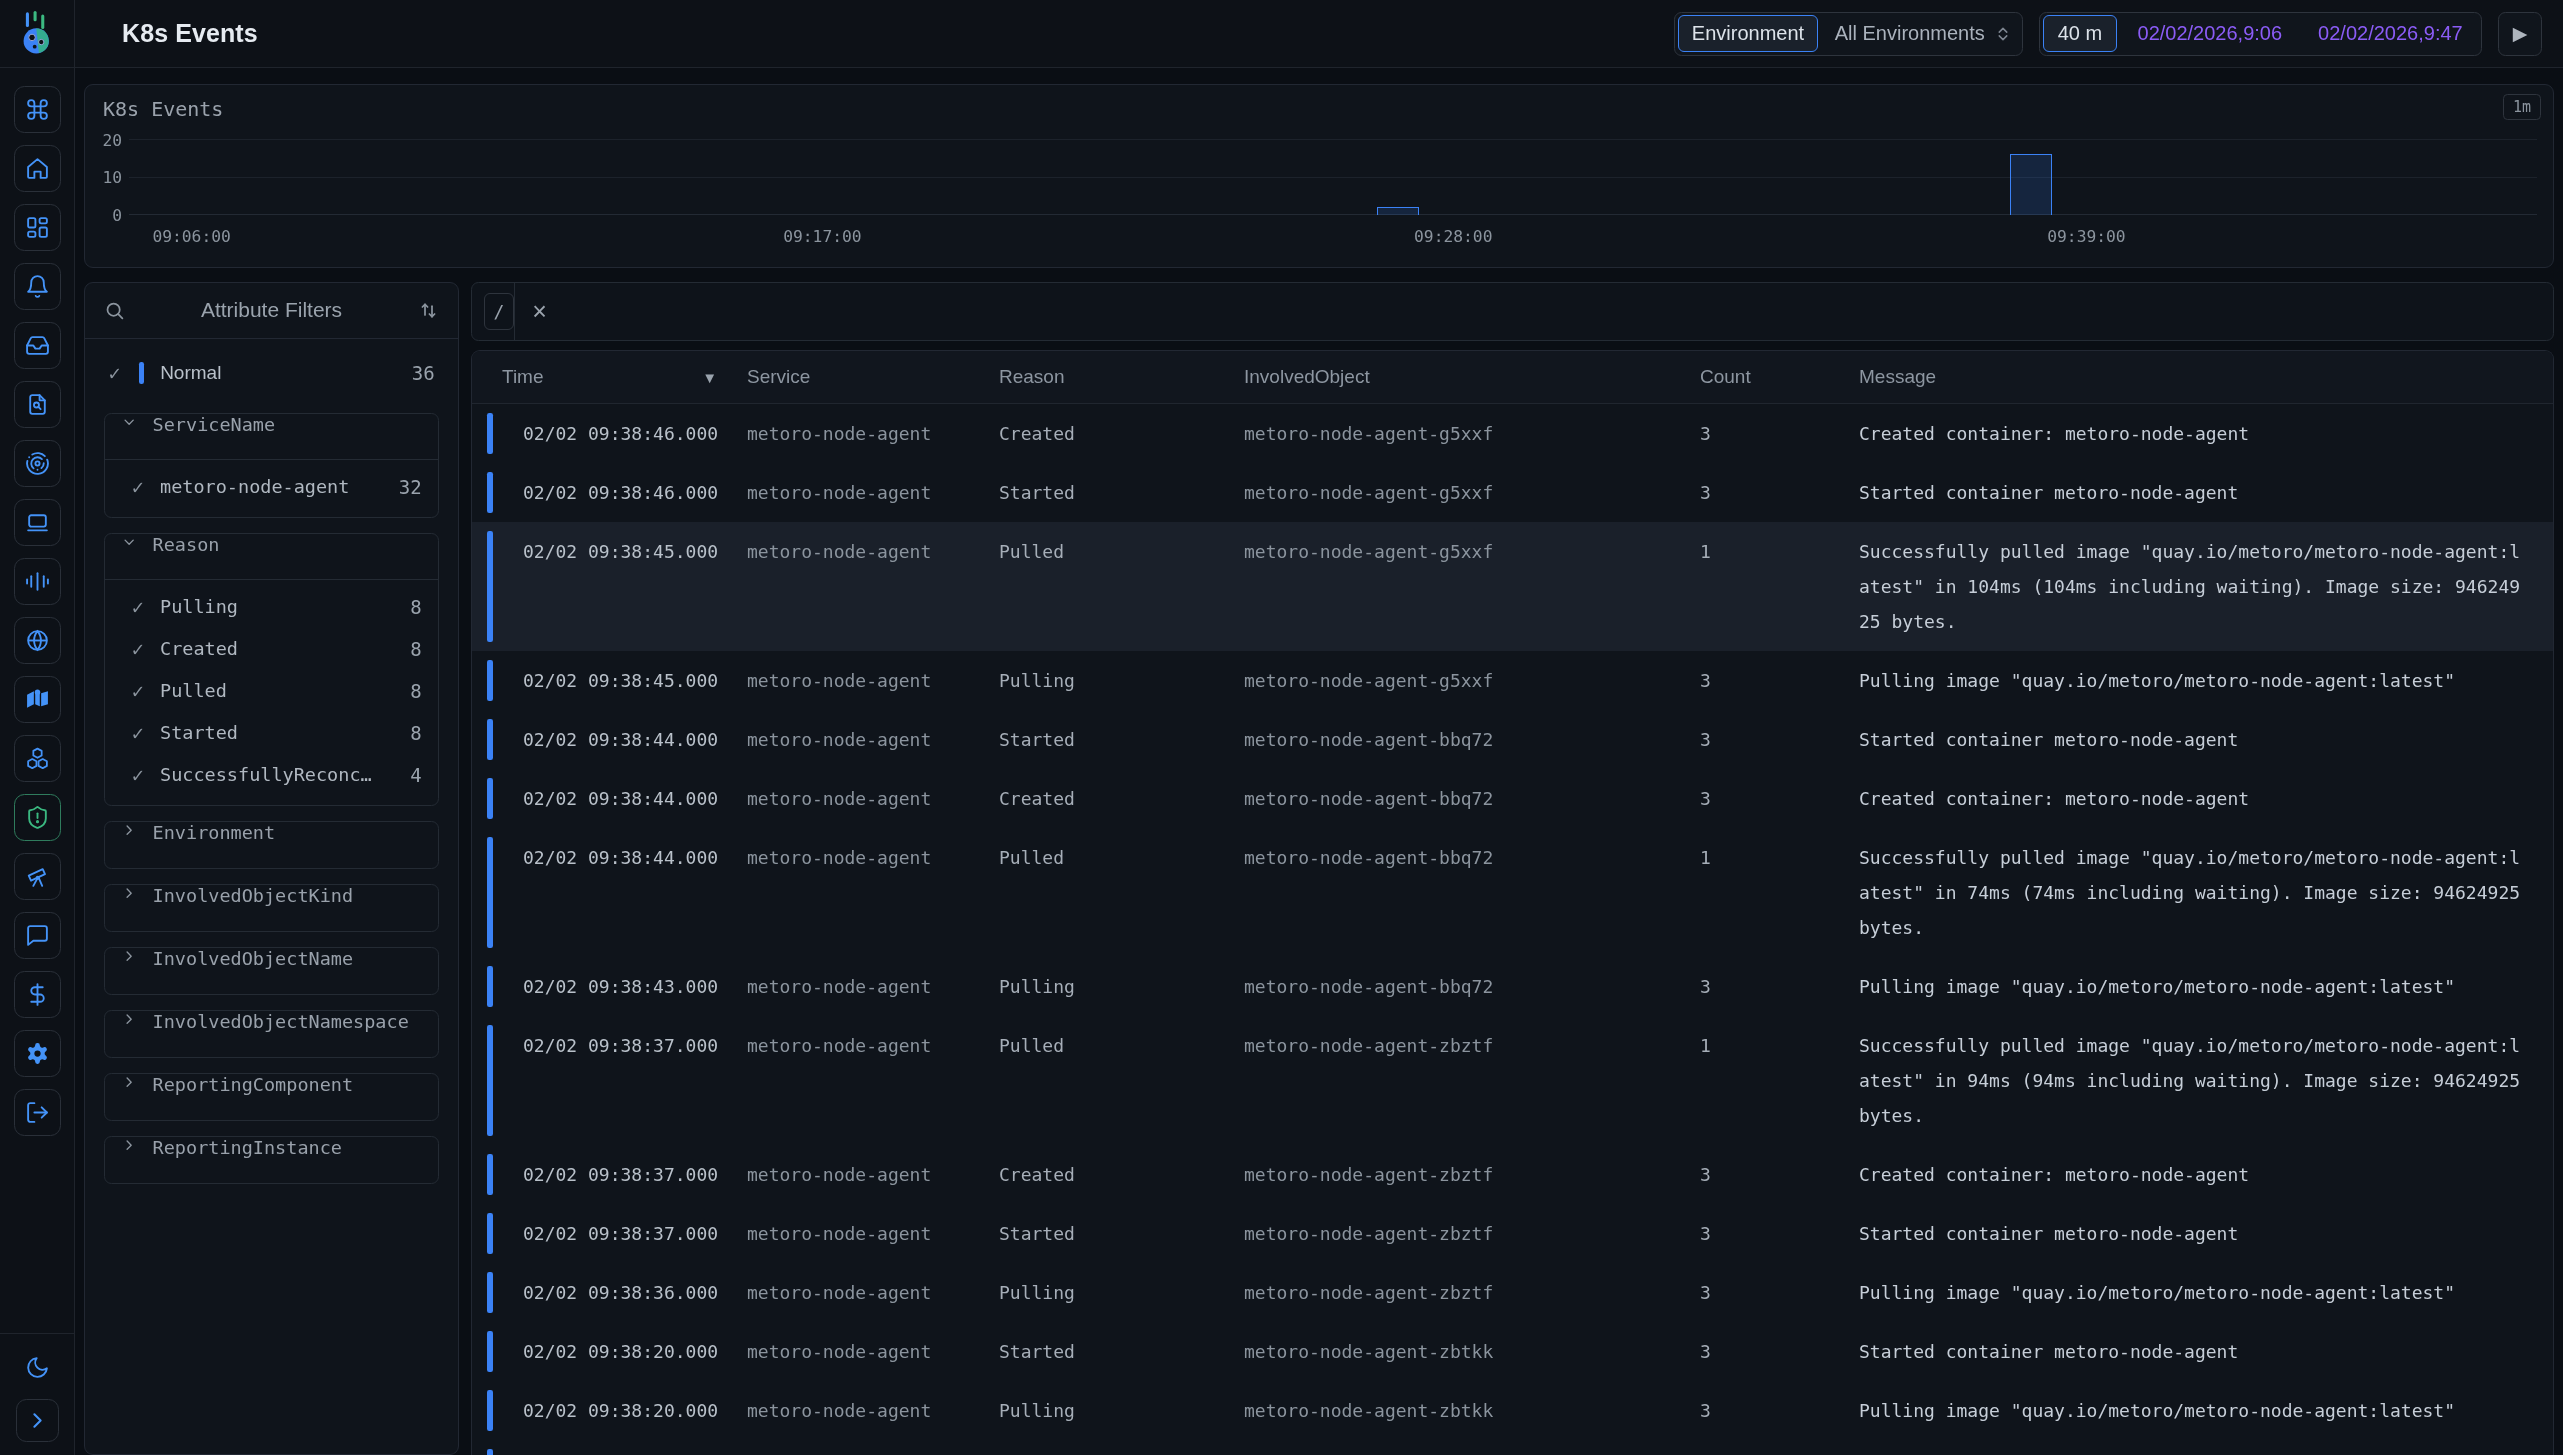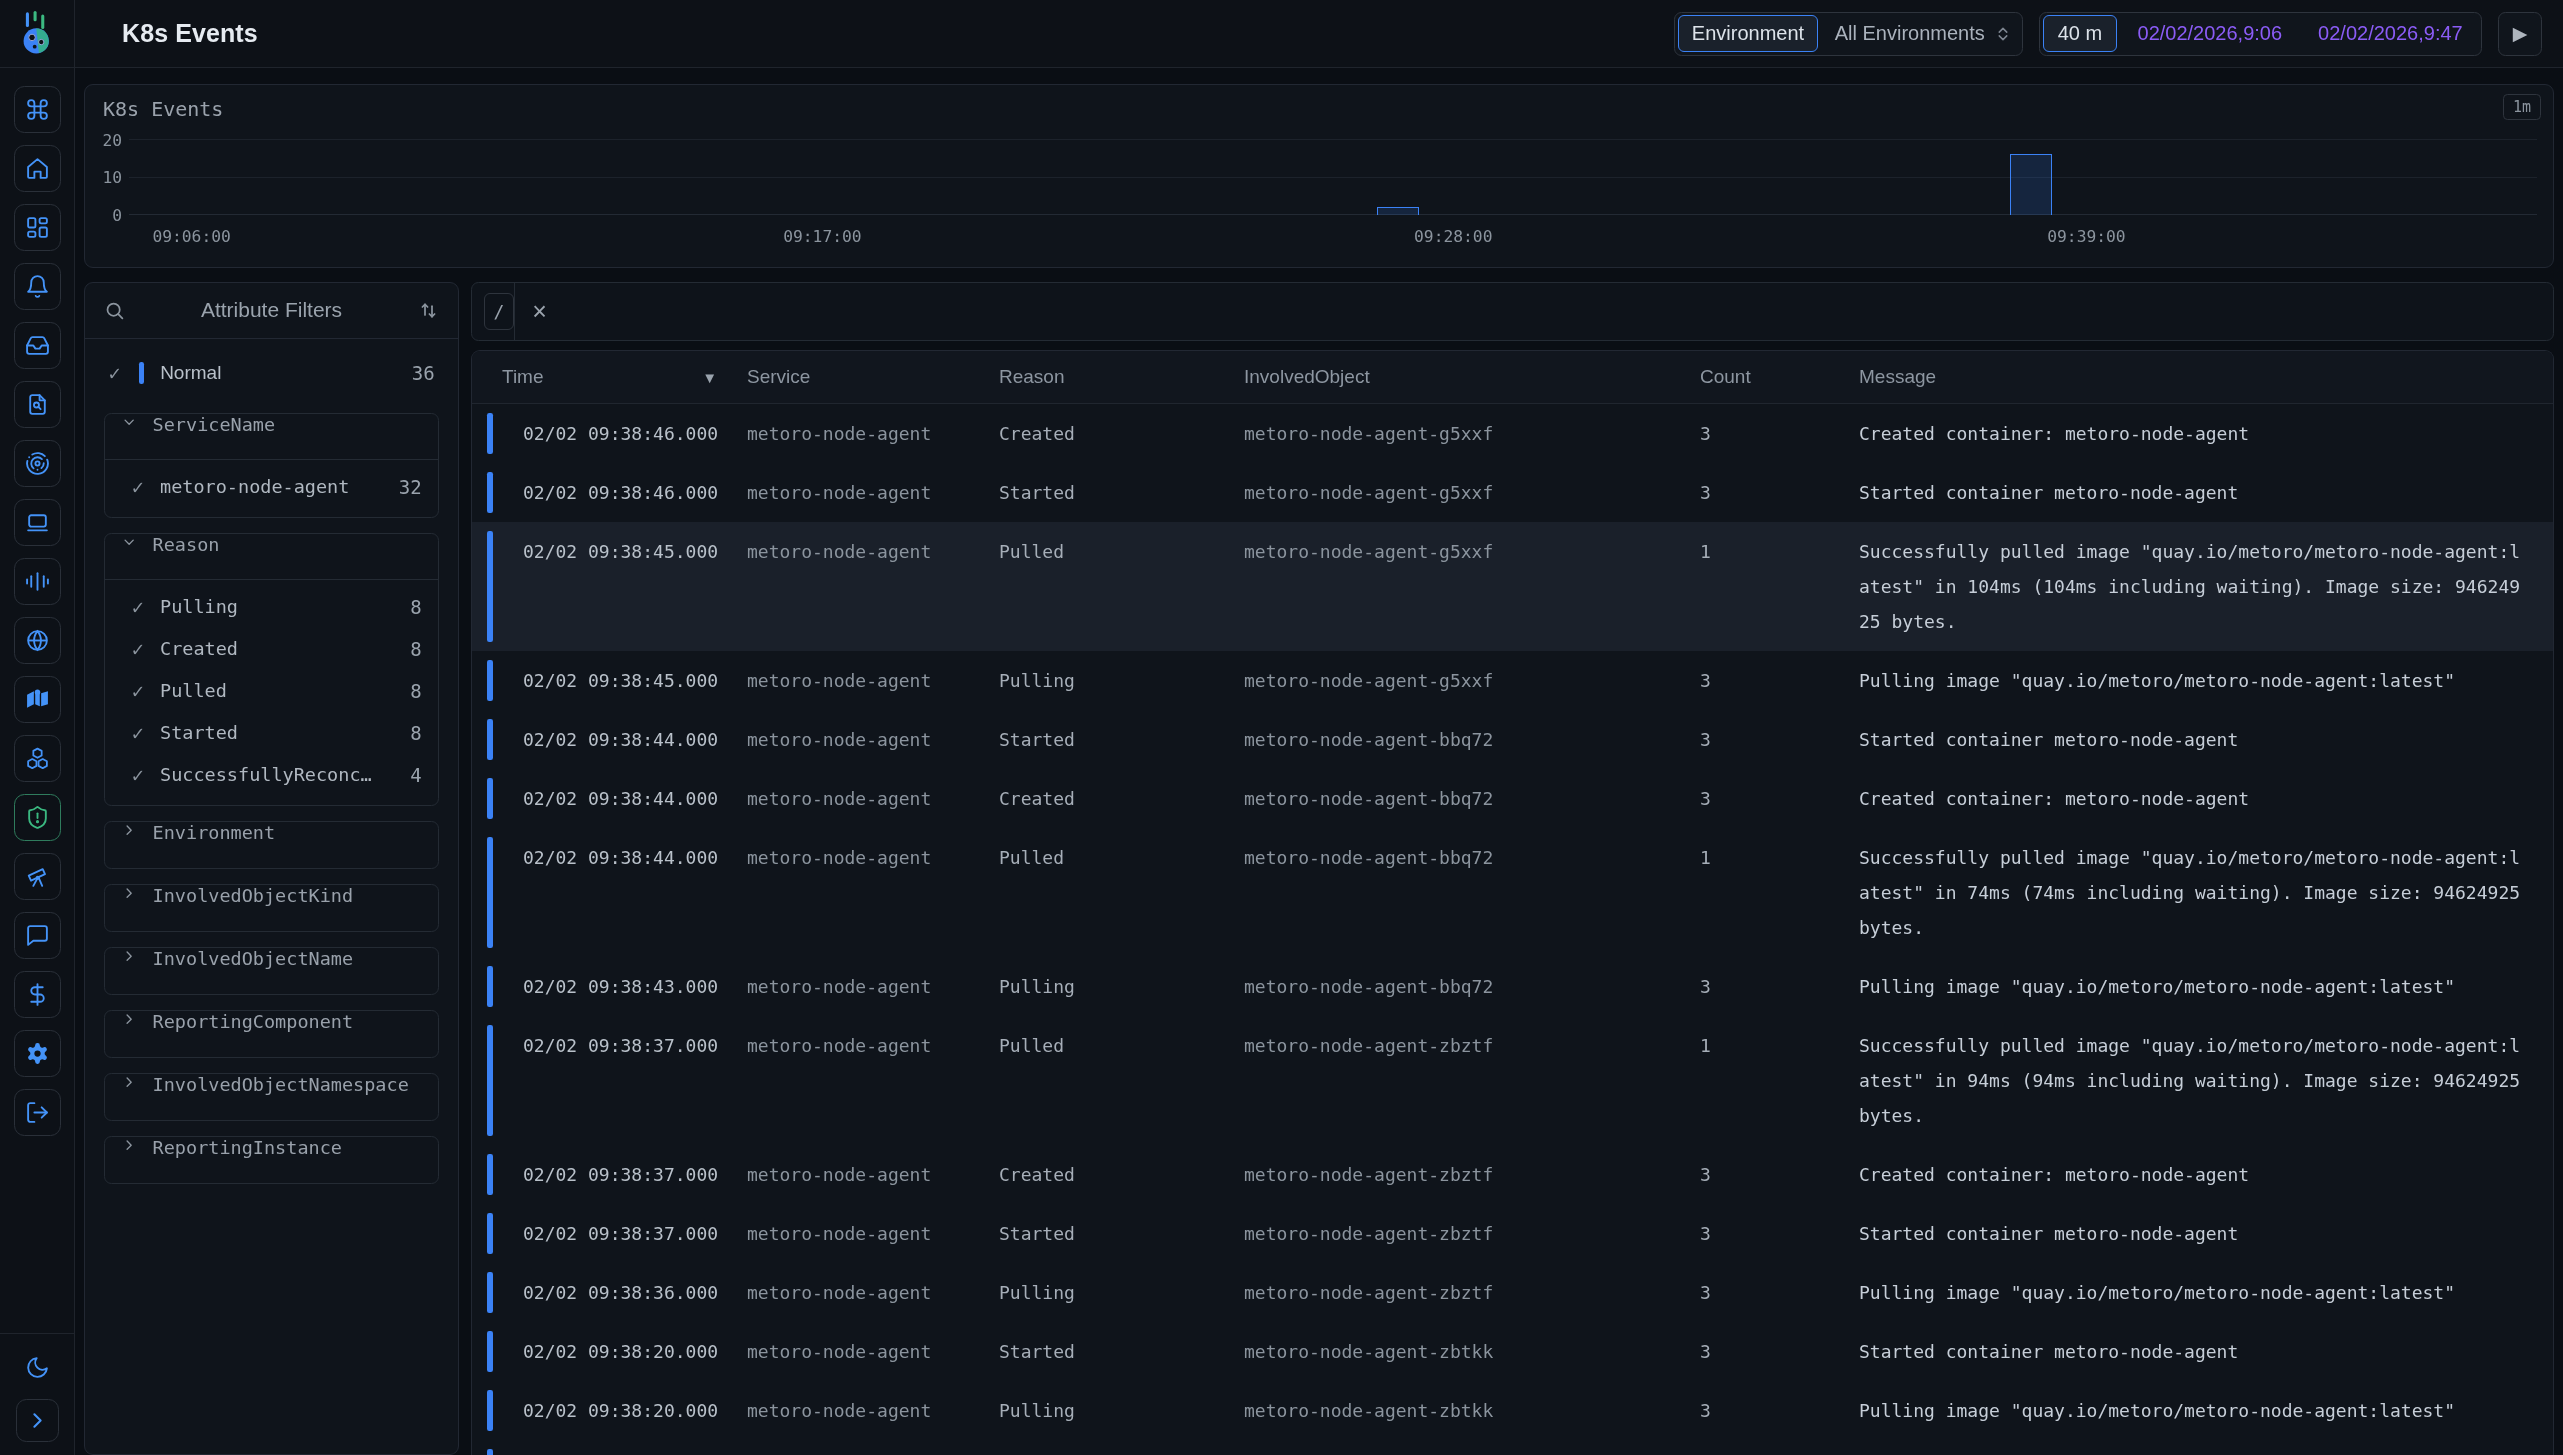--- a/index.html
+++ b/index.html
@@ -467,30 +467,30 @@
                   </svg>
       <span class="group-label">InvolvedObjectName</span>
     </div>
 
   </div>
               <div class="group">
     <div class="group-header">
       <svg class="chev" viewBox="0 0 24 24" fill="none" stroke="currentColor" stroke-width="2" stroke-linecap="round" stroke-linejoin="round">
                     <polyline points="9 6 15 12 9 18"></polyline>
                   </svg>
+      <span class="group-label">InvolvedObjectNamespace</span>
+    </div>
+
+  </div>
+              <div class="group">
+    <div class="group-header">
+      <svg class="chev" viewBox="0 0 24 24" fill="none" stroke="currentColor" stroke-width="2" stroke-linecap="round" stroke-linejoin="round">
+                    <polyline points="9 6 15 12 9 18"></polyline>
+                  </svg>
       <span class="group-label">ReportingComponent</span>
-    </div>
-
-  </div>
-              <div class="group">
-    <div class="group-header">
-      <svg class="chev" viewBox="0 0 24 24" fill="none" stroke="currentColor" stroke-width="2" stroke-linecap="round" stroke-linejoin="round">
-                    <polyline points="9 6 15 12 9 18"></polyline>
-                  </svg>
-      <span class="group-label">InvolvedObjectNamespace</span>
     </div>
 
   </div>
               <div class="group">
     <div class="group-header">
       <svg class="chev" viewBox="0 0 24 24" fill="none" stroke="currentColor" stroke-width="2" stroke-linecap="round" stroke-linejoin="round">
                     <polyline points="9 6 15 12 9 18"></polyline>
                   </svg>
       <span class="group-label">ReportingInstance</span>
     </div>

